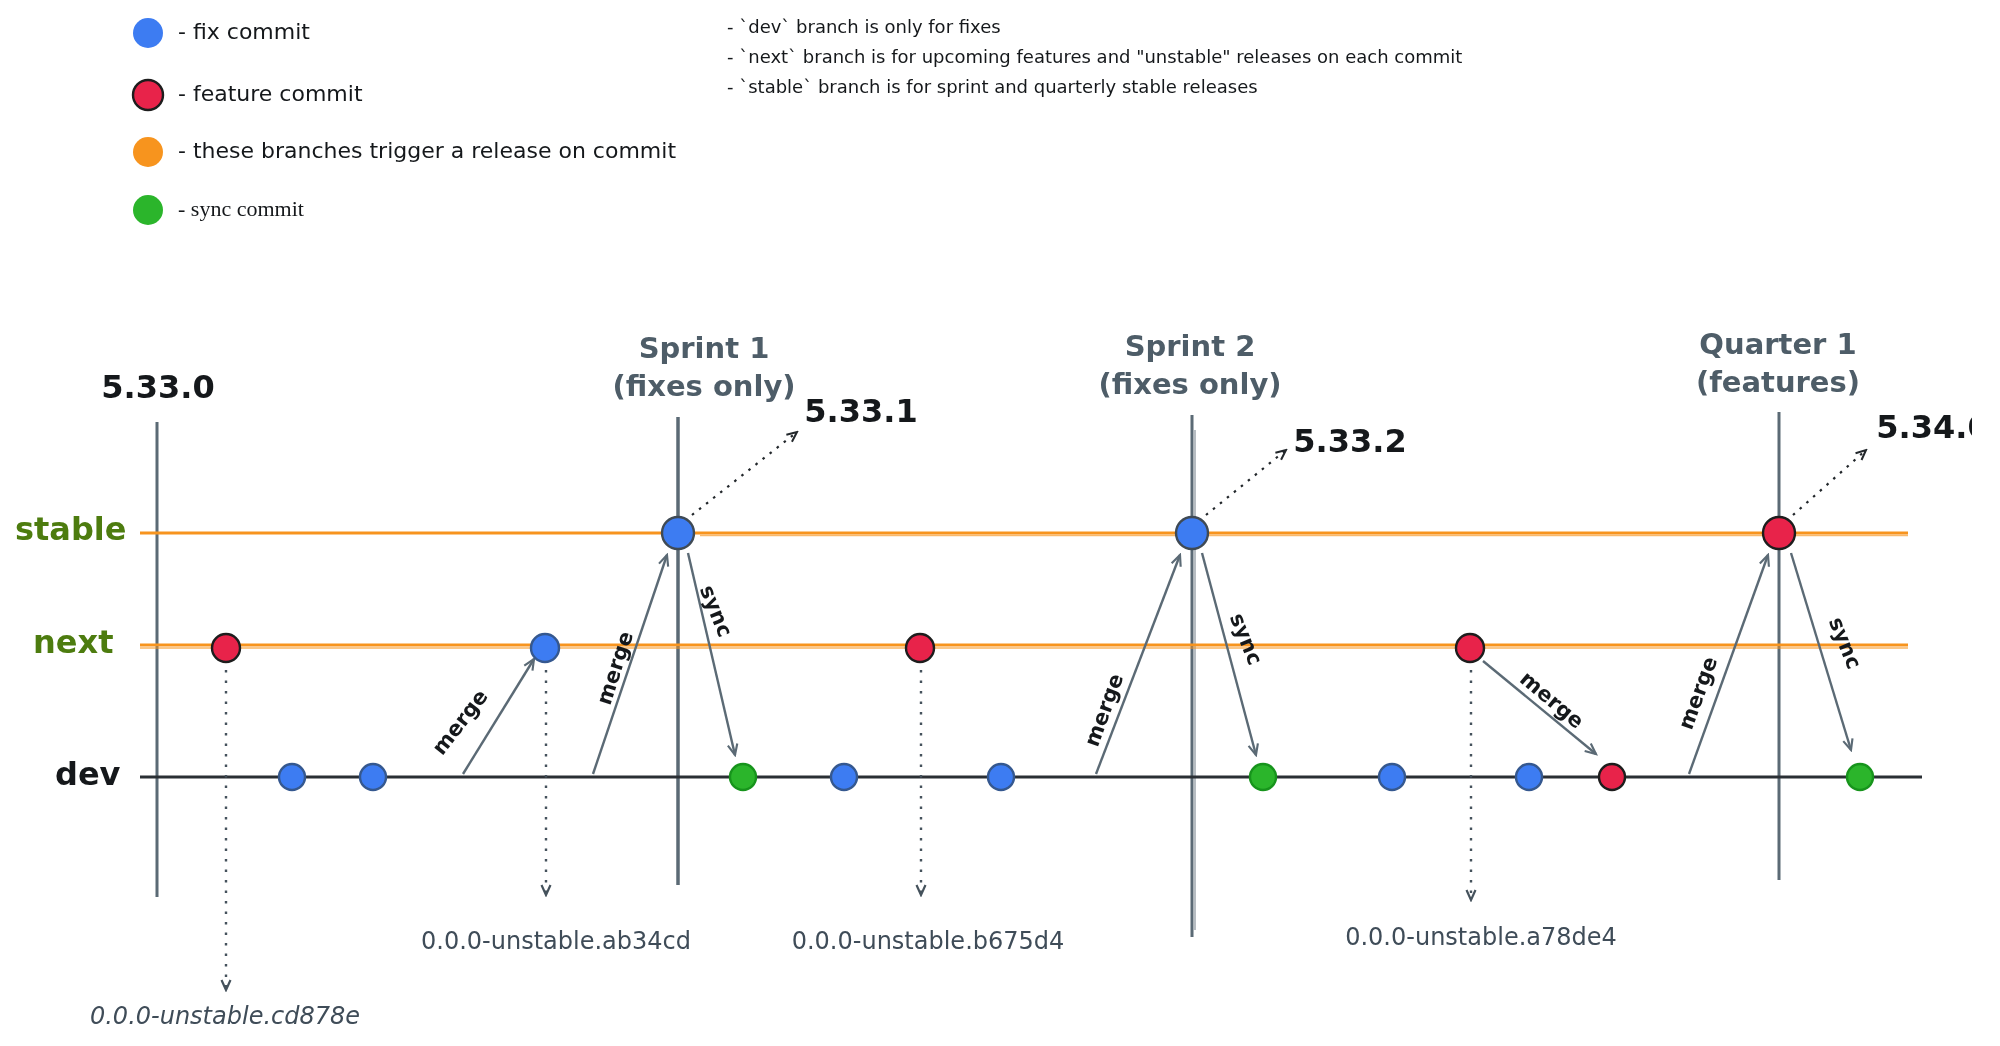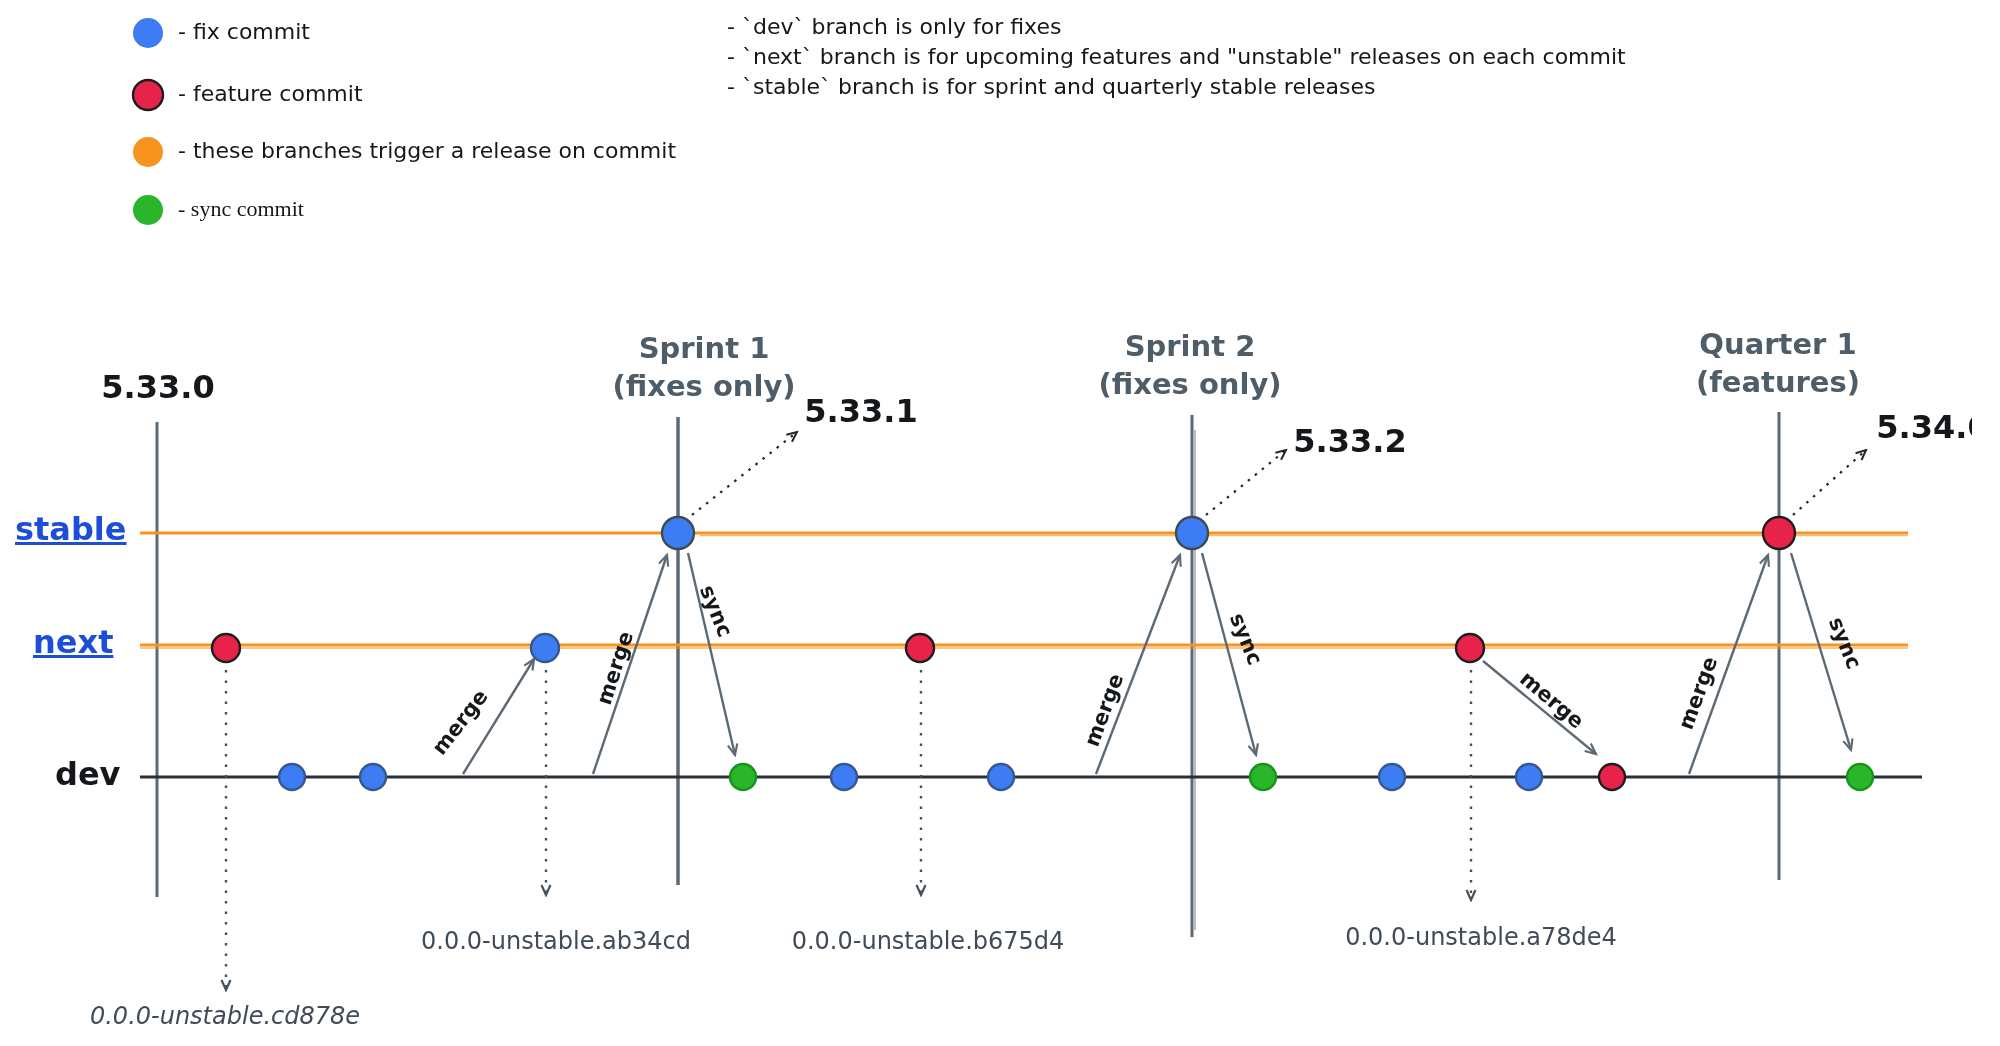--- a/index.html
+++ b/index.html
@@ -1,25 +1,25 @@
 <!DOCTYPE html>
 <html><head>
 <meta charset="utf-8">
 <style>
   html,body{margin:0;padding:0;background:#ffffff;}
   #canvas{position:relative;width:1972px;height:1046px;background:#ffffff;overflow:hidden;
           font-family:"DejaVu Sans", sans-serif;}
   .t{position:absolute;white-space:nowrap;}
-  .note{font-size:22px;color:#15181b;line-height:30px;}
+  .note{font-size:18px;color:#15181b;line-height:30px;}
   .legend-label{font-size:22px;color:#15181b;}
   .ver{font-size:32px;font-weight:600;color:#15181b;transform:translateX(-50%);}
   .milestone{font-size:29px;font-weight:600;color:#4e5d68;text-align:center;line-height:1.3;
              transform:translateX(-50%);}
   .branch-label{font-size:32px;font-weight:600;}
-  .orange{color:#1d4ed8;text-decoration:underline;}
+  .orange{color:#4d7c0f;}
   .dark{color:#15181b;text-align:center;}
   .unstable{font-size:24px;color:#3f4c58;transform:translateX(-50%);}
   .alabel{font-size:21px;font-weight:600;color:#15181b;}
   svg{position:absolute;left:0;top:0;}
 </style>
 </head>
 <body>
 
 <div id="canvas">
 

